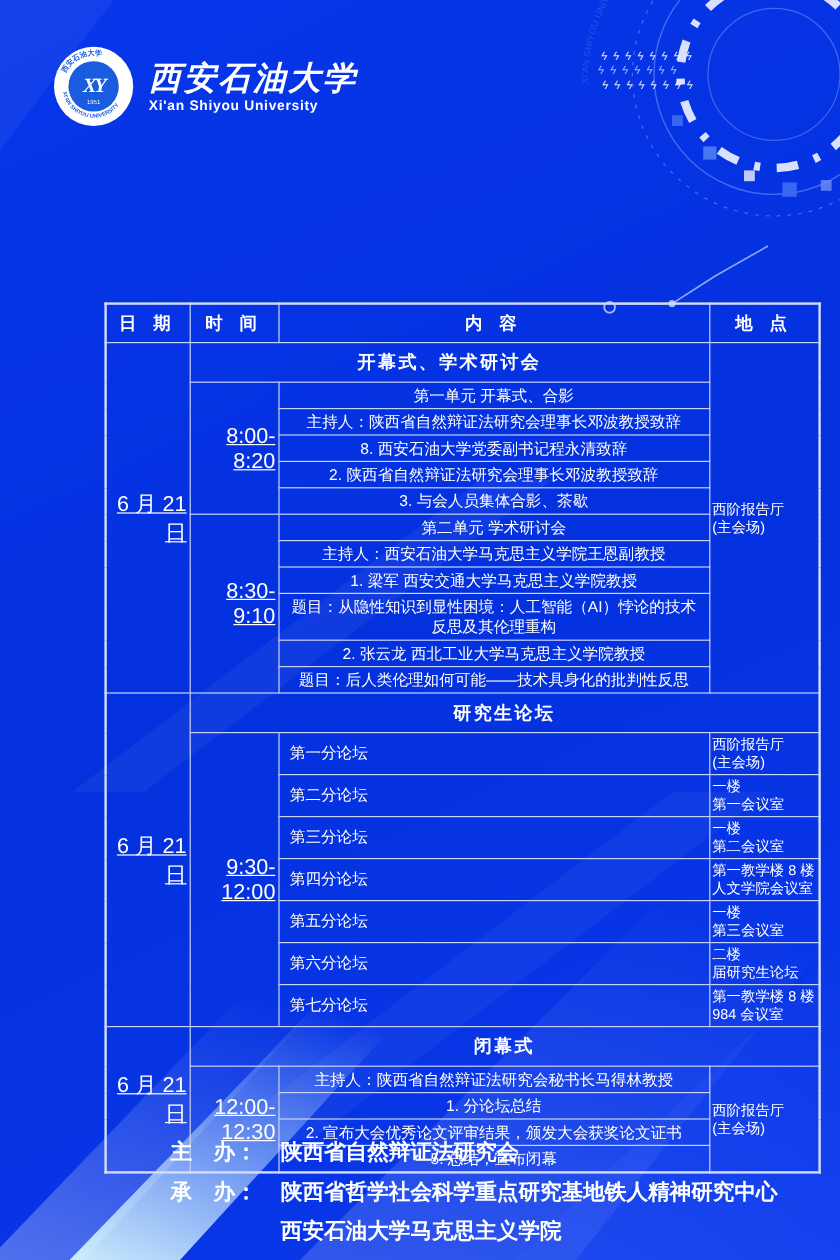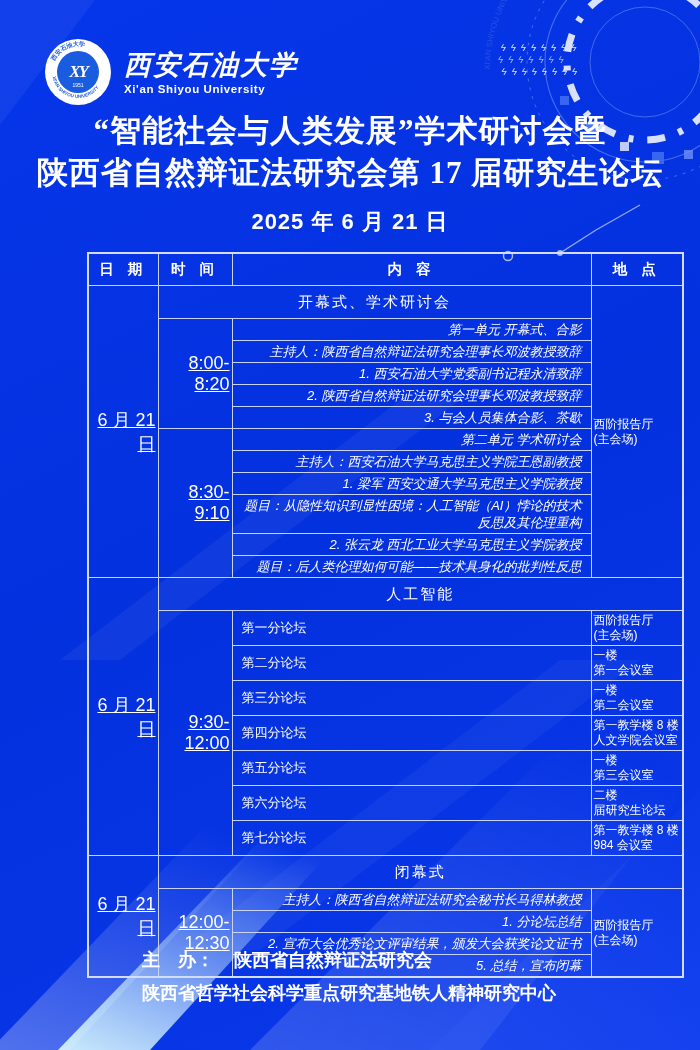--- a/index.html
+++ b/index.html
@@ -28,23 +28,23 @@
               font-size:31px;line-height:42px;letter-spacing:1px;}
   .date-line{margin-top:13px;font-size:22px;font-weight:bold;letter-spacing:1px;}
 
   
   .schedule{position:absolute;top:252px;left:55px;padding-left:32px;}
   table{border-collapse:collapse;width:595px;height:698px;table-layout:fixed;
         border:2px solid #d3dcfb;}
   td,th{border:1px solid #c7d3f8;padding:2px 9px;font-size:13px;vertical-align:middle;
         background:transparent;}
   th{font-size:14.5px;font-weight:bold;text-align:center;letter-spacing:5px;height:27px;padding:2px 0;}
-  .sec-title{font-size:15px;font-weight:normal;text-align:center;letter-spacing:2px;height:28px;}
+  .sec-title{font-size:15px;font-weight:bold;text-align:center;letter-spacing:2px;height:28px;}
   .date-cell,.time-cell{text-align:right;font-size:18px;padding:2px 2px;text-decoration:underline;}
-  .row-c{text-align:right;line-height:17px;font-style:italic;}
+  .row-c{text-align:center;line-height:17px;}
   .forum-name{}
   .loc-cell{text-align:left;font-size:12px;line-height:15px;padding:2px 2px;}
   .c-date{width:70px;}.c-time{width:74px;}.c-content{width:359px;}.c-loc{width:92px;}
 
   
   .footer{position:absolute;top:944px;left:142px;font-size:18px;font-weight:bold;line-height:33px;}
   .f-row{display:flex;}
   .f-label{white-space:pre;width:92px;flex:0 0 92px;}
   .f-text{white-space:pre;}
 </style>
@@ -122,25 +122,20 @@
       <div class="en">Xi'an Shiyou University</div>
     </div>
   </div>
 
   <div class="zigzag layer">
     <div class="z1">ϟ ϟ ϟ ϟ ϟ ϟ ϟ ϟ</div>
     <div class="z2">ϟ ϟ ϟ ϟ ϟ ϟ ϟ</div>
     <div class="z3">ϟ ϟ ϟ ϟ ϟ ϟ ϟ ϟ</div>
   </div>
 
-  <div class="title-block layer">
-    <div class="title-line">“智能社会与人类发展”学术研讨会暨</div>
-    <div class="title-line">陕西省自然辩证法研究会第 17 届研究生论坛</div>
-    <div class="date-line">2025 年 6 月 21 日</div>
-  </div>
 
   <div class="schedule layer">
     <table>
       <colgroup>
           <col class="c-date">
           <col class="c-time">
           <col class="c-content">
           <col class="c-loc">
         </colgroup>
 
@@ -161,21 +156,21 @@
         </td>
       </tr>
       <tr>
         <td class="time-cell" rowspan="5">8:00-8:20</td>
         <td class="row-c">第一单元 开幕式、合影</td>
       </tr>
       <tr>
             <td class="row-c">主持人：陕西省自然辩证法研究会理事长邓波教授致辞</td>
           </tr>
       <tr>
-            <td class="row-c">1. 西安石油大学党委副书记程永清致辞</td>
+            <td class="row-c">8. 西安石油大学党委副书记程永清致辞</td>
           </tr>
       <tr>
             <td class="row-c">2. 陕西省自然辩证法研究会理事长邓波教授致辞</td>
           </tr>
       <tr>
             <td class="row-c">3. 与会人员集体合影、茶歇</td>
           </tr>
       <tr>
         <td class="time-cell" rowspan="6">8:30-9:10</td>
         <td class="row-c">第二单元 学术研讨会</td>
@@ -191,21 +186,21 @@
           </tr>
       <tr>
             <td class="row-c">2. 张云龙 西北工业大学马克思主义学院教授</td>
           </tr>
       <tr>
             <td class="row-c">题目：后人类伦理如何可能——技术具身化的批判性反思</td>
           </tr>
 
       <tr>
         <td class="date-cell" rowspan="8">6 月 21 日</td>
-        <td class="sec-title" colspan="3">人工智能</td>
+        <td class="sec-title" colspan="3">研究生论坛</td>
       </tr>
       <tr>
         <td class="time-cell" rowspan="7">9:30-12:00</td>
         <td class="forum-name">第一分论坛</td>
         <td class="loc-cell">
           <div>西阶报告厅</div>
           <div>(主会场)</div>
         </td>
       </tr>
       <tr>
@@ -275,17 +270,22 @@
     </tbody>
       </table>
   </div>
 
   <div class="footer layer">
     <div class="f-row">
       <span class="f-label">主　办：</span>
       <span class="f-text">陕西省自然辩证法研究会</span>
     </div>
     <div class="f-row">
+      <span class="f-label">承　办：</span>
       <span class="f-text">陕西省哲学社会科学重点研究基地铁人精神研究中心</span>
     </div>
+    <div class="f-row">
+      <span class="f-label"></span>
+      <span class="f-text">西安石油大学马克思主义学院</span>
+    </div>
   </div>
 
 </div>
 
 </body></html>

